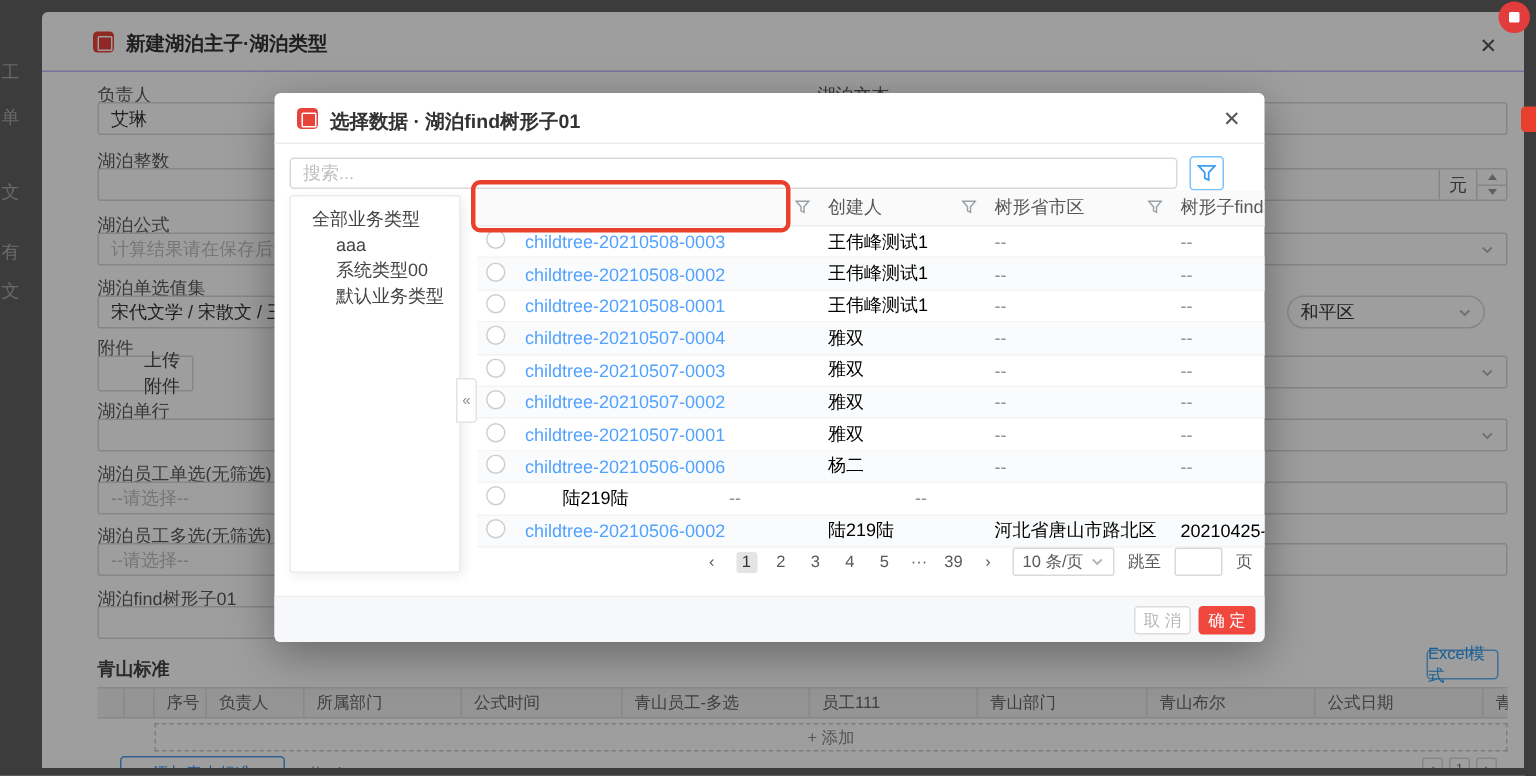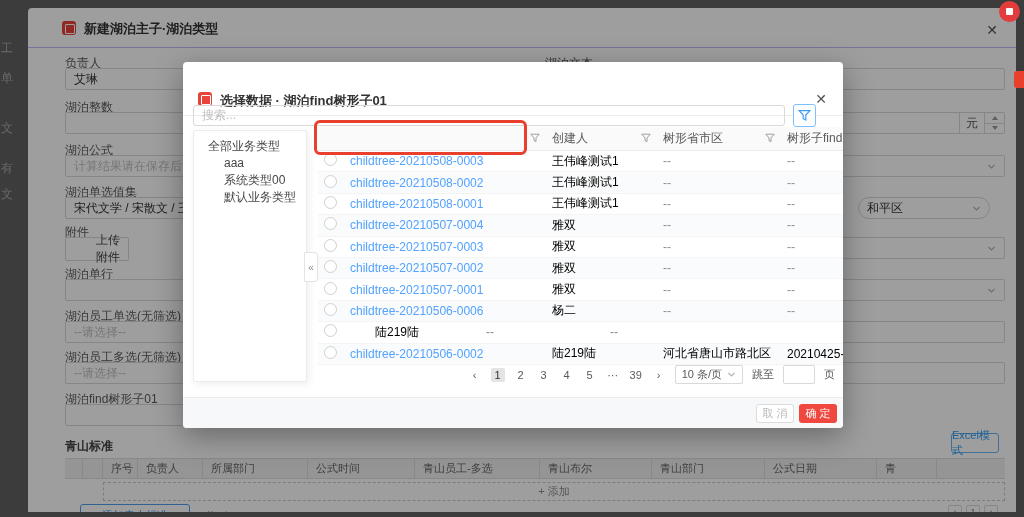--- a/index.html
+++ b/index.html
@@ -51,21 +51,21 @@
   #subform-pager { position:absolute; left:920px; top:497px; display:flex; gap:4px; }
   #subform-pager .pp { width:14px; height:14px; border:1px solid #d9d9d9; border-radius:2px; background:#fff;
          font-size:9px; color:#777; display:flex; align-items:center; justify-content:center; }
 
   
   #mask { position:absolute; inset:0; background:rgba(0,0,0,0.38); z-index:10; }
 
   
   #modal { position:absolute; left:183px; top:62px; width:660px; height:366px; background:#fff;
            border-radius:4px; box-shadow:0 8px 30px rgba(0,0,0,0.35); z-index:20; }
-  #modal-header { position:absolute; left:0; top:0; width:100%; height:34px; border-bottom:1px solid #ececec;margin-top:20px; }
+  #modal-header { position:absolute; left:0; top:0; width:100%; height:34px; border-bottom:1px solid #ececec; }
   #modal-title { position:absolute; left:37px; top:10px; font-size:13px; font-weight:bold; color:#333; }
   #modal-search { position:absolute; left:10px; top:43px; width:592px; height:21px; border:1px solid #d9d9d9;
            border-radius:3px; font-size:12px; color:#bfbfbf; display:flex; align-items:center; padding:0 8px; }
   #filter-btn { position:absolute; left:610px; top:42px; width:23px; height:23px; border:1px solid #7cc1ff;
            border-radius:3px; background:#fff; display:flex; align-items:center; justify-content:center; }
 
   #cat-panel { position:absolute; left:10px; top:68px; width:114px; height:252px; background:#fff;
            border:1px solid #ececec; border-radius:2px; box-shadow:2px 2px 8px rgba(0,0,0,0.07); font-size:12px; color:#444; }
   .cat-item { height:17px; line-height:17px; padding-left:14px; white-space:nowrap; overflow:hidden; }
   .cat-item.child { padding-left:30px; }
@@ -233,22 +233,23 @@
     <div id="subform-title">青山标准</div>
     <div id="excel-btn">Excel模式</div>
     <div id="subform-header">
         <div class="shc" style="width: 18px;"></div>
         <div class="shc" style="width: 20px;"></div>
         <div class="shc" style="width: 35px;">序号</div>
         <div class="shc" style="width: 65px;">负责人</div>
         <div class="shc" style="width: 105px;">所属部门</div>
         <div class="shc" style="width: 107px;">公式时间</div>
         <div class="shc" style="width: 125px;">青山员工-多选</div>
+        <div class="shc" style="width: 112px;">员工111</div>
+        <div class="shc" style="width: 113px;">青山部门</div>
         <div class="shc" style="width: 112px;">青山布尔</div>
-        <div class="shc" style="width: 113px;">青山部门</div>
         <div class="shc" style="width: 112px;">公式日期</div>
         <div class="shc" style="width: 60px;">青</div>
       </div>
     <div id="add-row">+ 添加</div>
     <div id="batch-btn">添加青山标准</div>
     <div id="subform-note">共0条</div>
     <div id="subform-pager">
         <div class="pp">‹</div>
         <div class="pp">1</div>
         <div class="pp">›</div>

